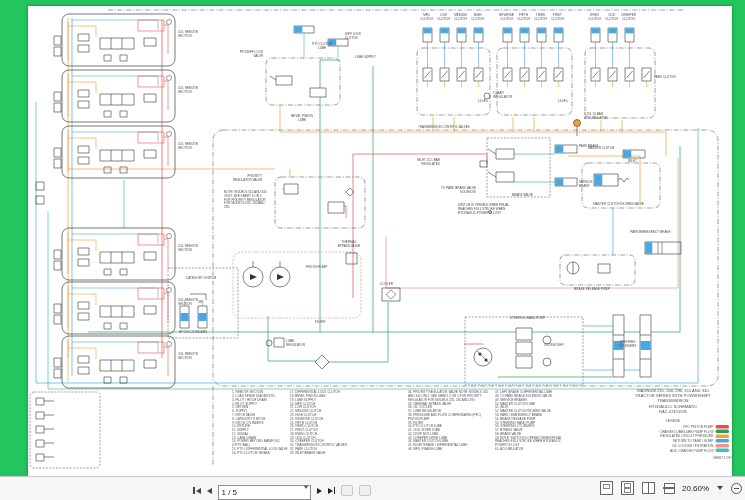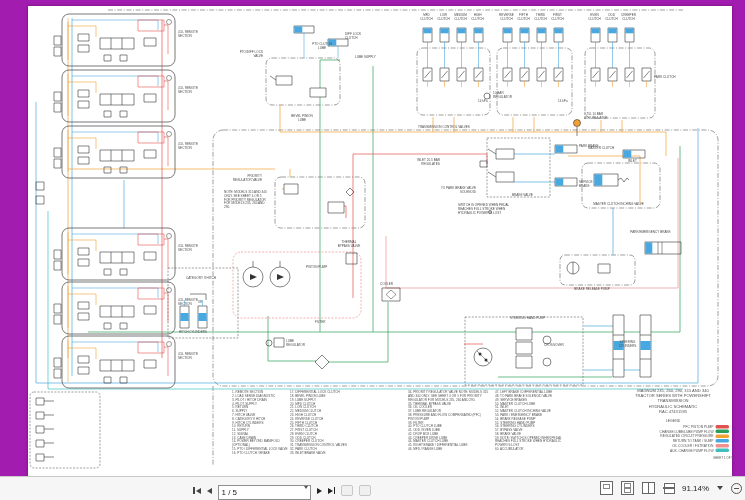--- a/index.html
+++ b/index.html
@@ -1,16 +1,16 @@
 <!DOCTYPE html>
 <html><head>
 <meta charset="utf-8">
 <style>
   html,body{margin:0;padding:0;background:#888;}
-  .stage{position:relative;width:745px;height:500px;background:#a21caf;overflow:hidden;
+  .stage{position:relative;width:745px;height:500px;background:#22c55e;overflow:hidden;
          font-family:"Liberation Sans",sans-serif;-webkit-font-smoothing:antialiased;}
   .page{position:absolute;left:28px;top:6px;width:704px;height:471px;background:#ffffff;
         box-shadow:0 0 3px rgba(0,0,0,.35);}
   .art{position:absolute;left:0;top:0;width:704px;height:471px;}
 
   
   .sc{position:absolute;transform:scale(.5);transform-origin:0 0;color:#4c4c4c;}
   .lb{font-size:6.2px;line-height:1.18;text-align:center;}
   .lb.left{text-align:left;} .lb.right{text-align:right;}
   .pcol{font-size:6.2px;line-height:1.22;text-align:left;color:#555;}
@@ -484,19 +484,19 @@
           <span class="vbar dk"></span>
         </span>
       <span class="curl"></span>
       <span class="curl"></span>
     </div>
     <div class="zoomc">
       <span class="vicon i1"></span>
       <span class="vicon i2"></span>
       <span class="vicon i3"></span>
       <span class="vicon i4"></span>
-      <span class="zoomtxt">91.14%</span>
+      <span class="zoomtxt">20.60%</span>
       <span class="zcaret"></span>
       <span class="zminus"></span>
 
     </div>
   </div>
 </div>
 
 </body></html>

